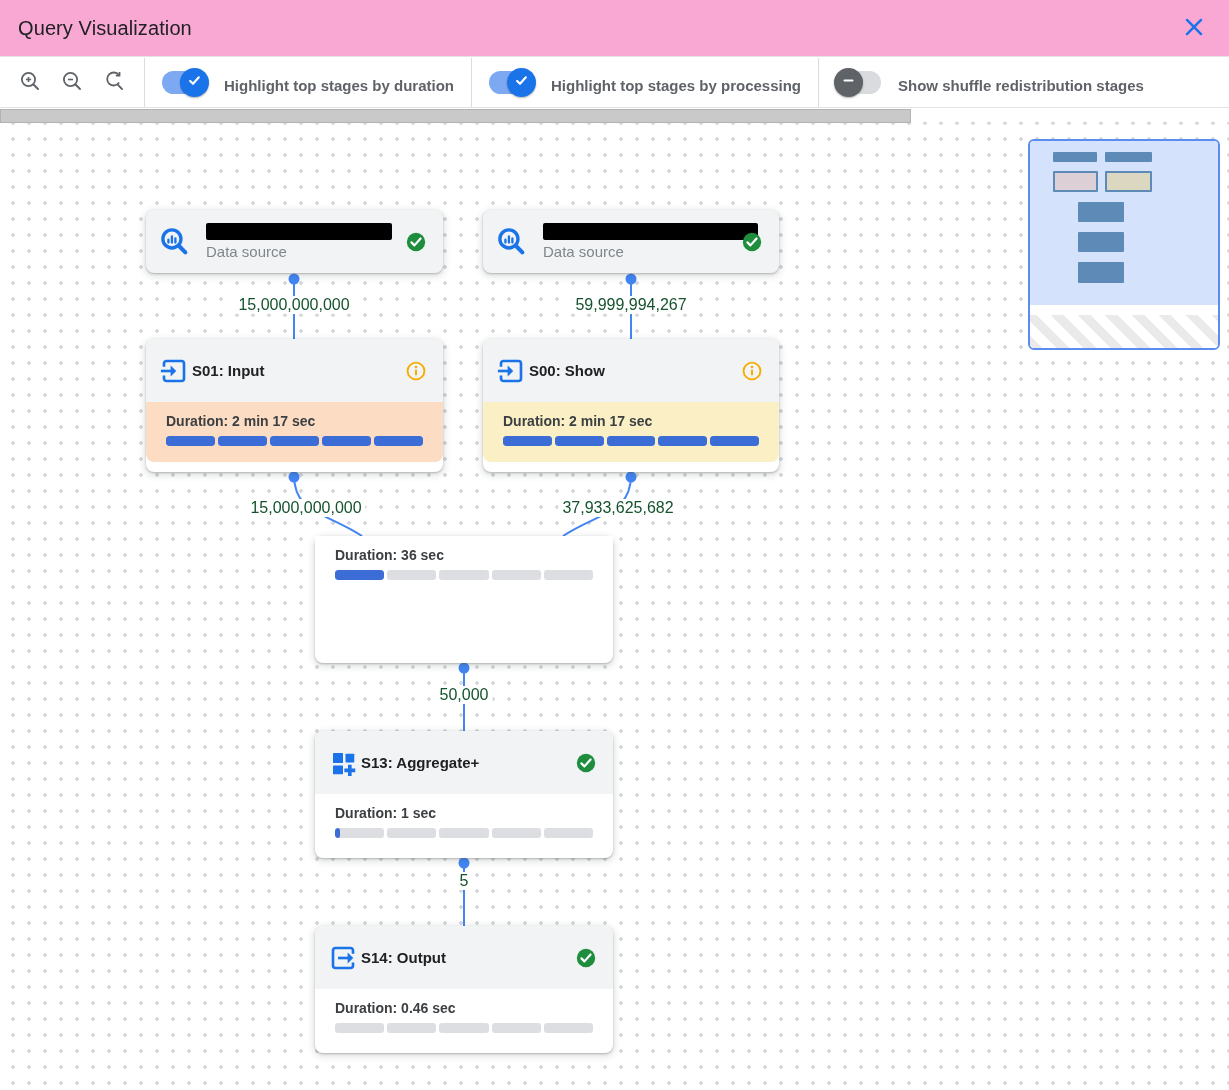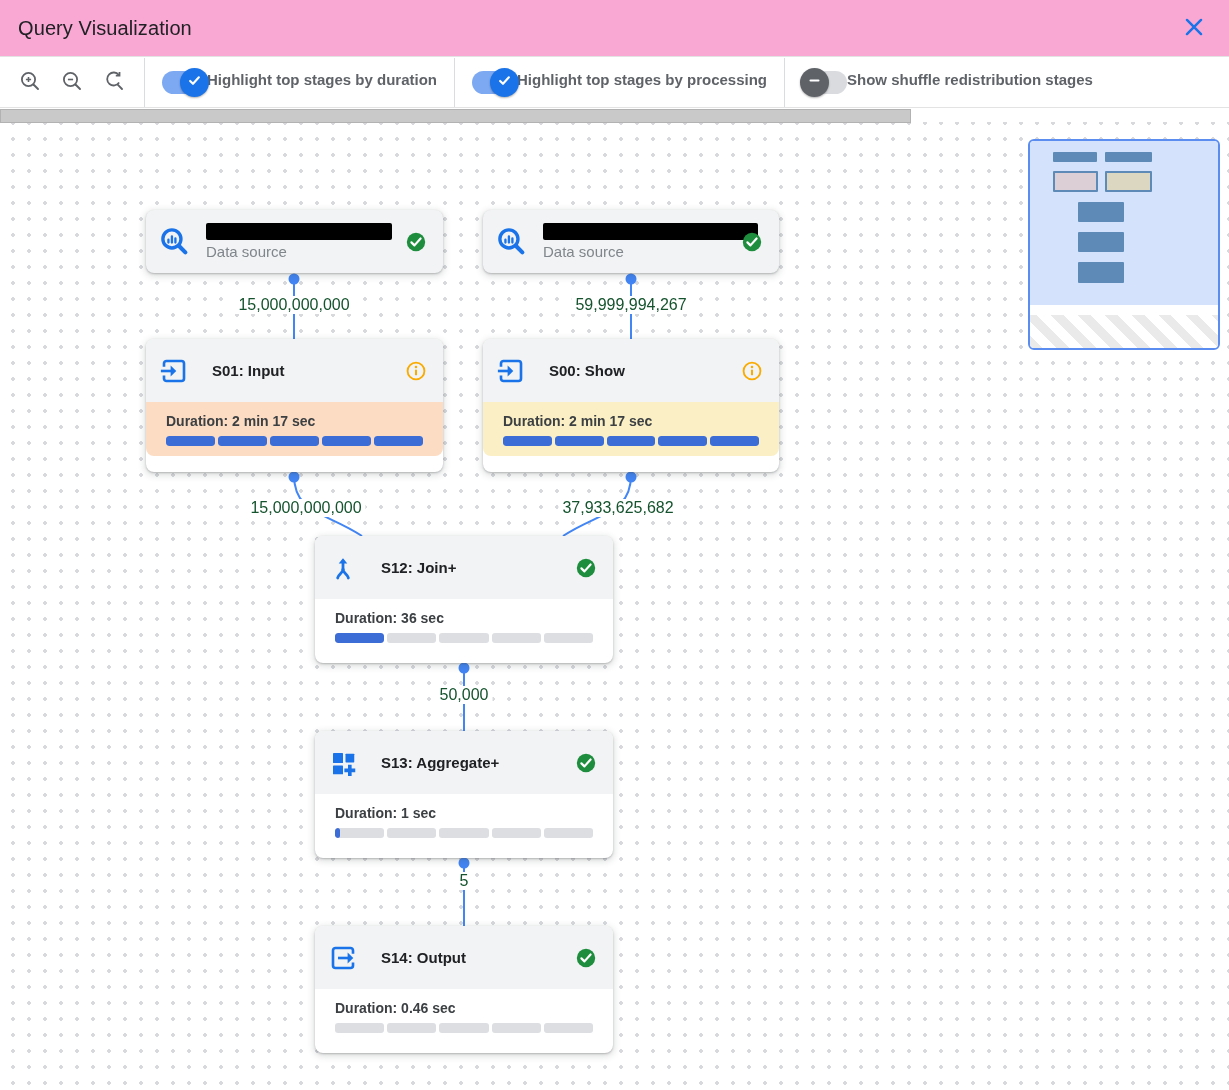--- a/index.html
+++ b/index.html
@@ -11,21 +11,21 @@
   .hdr{position:absolute;top:0;left:0;width:100%;height:57px;display:flex;align-items:center;
        justify-content:space-between;padding:0 20px 0 18px;border-bottom:1px solid #e3e3e3;background:#f9a8d4;z-index:5}
   .hdr .title{font-size:20px;color:#202124;letter-spacing:.1px}
   .icon-btn{background:none;border:none;cursor:pointer;display:flex;align-items:center;justify-content:center;padding:2px}
 
   
   .tbar{position:absolute;top:58px;left:0;width:100%;height:50px;display:flex;align-items:center;
         border-bottom:1px solid #e3e3e3;background:#fff;z-index:5}
   .zoomgrp{display:flex;align-items:center;gap:14px;padding:0 16px}
   .vdiv{width:1px;align-self:stretch;background:#dadce0}
-  .tgroup{display:flex;align-items:flex-start;padding:0 17px}
+  .tgroup{display:flex;align-items:flex-end;gap:17px;padding:0 17px}
   .tlabel{font-size:15px;font-weight:700;color:#5f6368;white-space:nowrap}
   .toggle{position:relative;width:45px;height:23px;flex:none;cursor:pointer}
   .toggle .track{position:absolute;inset:0;border-radius:12px}
   .toggle.on .track{background:#7da9f3}
   .toggle.off .track{background:#d9dbde}
   .toggle .thumb{position:absolute;top:-3px;width:29px;height:29px;border-radius:50%;
                  display:flex;align-items:center;justify-content:center;box-shadow:0 1px 2px rgba(0,0,0,.3)}
   .toggle.on .thumb{right:-2px;background:#1a73e8}
   .toggle.off .thumb{left:-2px;background:#5f6368}
 
@@ -40,24 +40,24 @@
   .edges{position:absolute;inset:0;pointer-events:none}
 
   
   .node{position:absolute;border-radius:8px;box-shadow:0 1px 2px rgba(60,64,67,.3),0 2px 6px 2px rgba(60,64,67,.15);
         background:#fff;cursor:pointer}
   .ds{height:63px;background:#f1f3f4;display:flex;align-items:center;padding:0 16px 0 12px}
   .ds-mid{flex:1;margin-left:16px;min-width:0}
   .redacted{height:17px;background:#000;border-radius:2px;margin-bottom:3px}
   .ds-label{font-size:15px;color:#80868b}
   .nheader{height:63px;background:#f1f3f4;border-radius:8px 8px 0 0;display:flex;align-items:center;padding:0 16px 0 12px}
-  .ntitle{flex:1;margin-left:22px;font-size:15px;font-weight:700;color:#202124}
+  .ntitle{flex:1;margin-left:2px;font-size:15px;font-weight:700;color:#202124}
   .nicon{width:32px;height:32px;flex:none;display:flex;align-items:center;justify-content:center}
   .status{width:22px;height:22px;flex:none;display:flex;align-items:center;justify-content:center}
-  .nbody{padding:11px 20px 10px 20px;border-radius:0 0 8px 8px;background:#fff}
+  .nbody{padding:11px 20px 16px 20px;border-radius:0 0 8px 8px;background:#fff}
   .nbody.peach{background:#fcdcc3}
   .nbody.yellow{background:#faefc5}
   .duration{font-size:14px;font-weight:700;color:#3c4043}
   .pbar{display:flex;gap:3px;height:10px;margin-top:7px}
   .seg{flex:1;background:#dcdee2;border-radius:3px;overflow:hidden}
   .seg-fill{height:100%;background:#3c6cd6;border-radius:3px}
 
   .edge-label{position:absolute;transform:translateX(-50%);font-size:16px;color:#14532d;
               background:#fff;padding:0 4px;white-space:nowrap;line-height:18px}
 
@@ -295,37 +295,20 @@
               <div class="seg-fill" style="width: 100%;"></div>
             </div>
             <div class="seg">
               <div class="seg-fill" style="width: 100%;"></div>
             </div>
           </div>
       </div>
     </div>
 
     <div class="node" style="left:315px;top:414px;width:298px;height:127px">
-      <div class="nheader">
-        <span class="nicon">
-          <svg width="30" height="30" viewBox="0 0 24 24" fill="none" stroke="#1a73e8" stroke-width="2.2" stroke-linecap="round">
-              <path d="M12 13V6.5"></path>
-              <path d="M12 13c0 3-3.3 3.5-4.3 7"></path>
-              <path d="M12 13c0 3 3.3 3.5 4.3 7"></path>
-              <path d="M8.6 8.4 12 4.2l3.4 4.2Z" fill="#1a73e8" stroke="none"></path>
-            </svg>
-        </span>
-        <span class="ntitle">S12: Join+</span>
-        <span class="status">
-          <svg width="22" height="22" viewBox="0 0 24 24">
-              <circle cx="12" cy="12" r="10" fill="#1e8e3e"></circle>
-              <path d="M7 12.4l3.3 3.3 6.7-7.5" stroke="#fff" stroke-width="2.4" fill="none" stroke-linecap="round" stroke-linejoin="round"></path>
-            </svg>
-        </span>
-      </div>
       <div class="nbody">
         <div class="duration">Duration: 36 sec</div>
         <div class="pbar">
             <div class="seg">
               <div class="seg-fill" style="width: 100%;"></div>
             </div>
             <div class="seg">
               <div class="seg-fill" style="width: 0%;"></div>
             </div>
             <div class="seg">

